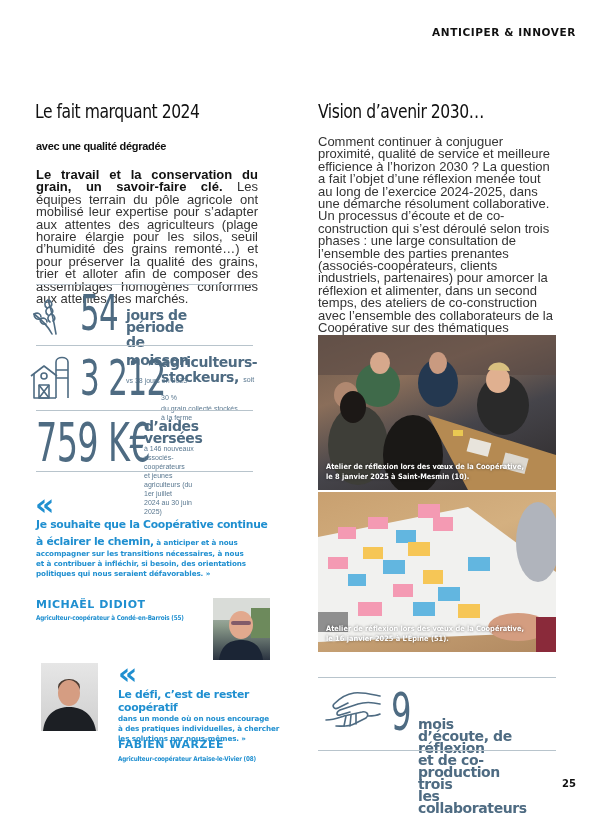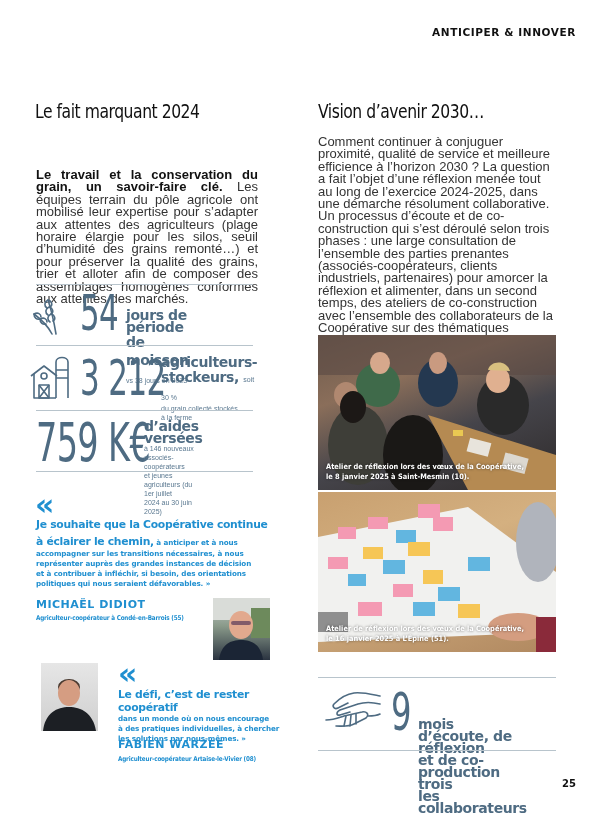--- a/index.html
+++ b/index.html
@@ -42,20 +42,21 @@
     .page-number { position: absolute; right: 24px; top: 778px; font-family: "DejaVu Sans", sans-serif; font-weight: bold; font-size: 10px; color: #111; }
   </style>
 </head>
 <body>
 
 <div class="section-tag">ANTICIPER &amp; INNOVER</div>
 
 <h1 class="h1 left">Le fait marquant 2024</h1>
 
 <div class="subtitle">
+  <div>avec une qualité dégradée</div>
 </div>
 
 <p class="body-text body-left"><b>Le travail et la conservation du grain, un savoir-faire clé.</b><span> Les équipes terrain du pôle agricole ont mobilisé leur expertise pour s’adapter aux attentes des agriculteurs (plage horaire élargie pour les silos, seuil d’humidité des grains remonté…) et pour préserver la qualité des grains, trier et alloter afin de composer des assemblages homogènes conformes aux attentes des marchés.</span></p>
 
 <div class="rule" style="left:36px; top:284px; width:217px;"></div>
 
 <div class="stat" style="left:0; top:0;">
   <svg class="icon" style="left:30px; top:292px;" width="42" height="44" viewBox="0 0 42 44">
     <g fill="none" stroke="#4e6b82" stroke-width="1.6" stroke-linecap="round">
       <path d="M26 42 C24 30 22 20 18 8"></path>
@@ -109,21 +110,20 @@
   </div>
 </div>
 
 <div class="rule" style="left:36px; top:471px; width:217px;"></div>
 
 <div class="quote-mark" style="left:35px; top:490px;">«</div>
 <div class="quote-block" style="left:36px; top:518px; width:240px;">
   <div class="quote-lead">Je souhaite que la Coopérative continue</div>
   <div><span class="quote-lead">à éclairer le chemin,</span><span class="quote-rest"> à anticiper et à nous</span></div>
   <div class="quote-rest">accompagner sur les transitions nécessaires, à nous</div>
-  <div class="quote-rest">représenter auprès des grandes instances de décision</div>
   <div class="quote-rest">et à contribuer à infléchir, si besoin, des orientations</div>
   <div class="quote-rest">politiques qui nous seraient défavorables. »</div>
 </div>
 <div class="author-name" style="left:36px; top:598px;">MICHAËL DIDIOT</div>
 <div class="author-role" style="left:36px; top:614px;">Agriculteur-coopérateur à Condé-en-Barrois (55)</div>
 
 <div class="photo" style="left:213px; top:598px; width:57px; height:62px; background:linear-gradient(180deg,#c9cfcf 0%,#8a9a8a 45%,#2a3340 100%);">
   <svg width="57" height="62" viewBox="0 0 57 62">
     <rect x="0" y="0" width="57" height="22" fill="#d9dcd8"></rect>
     <rect x="38" y="10" width="19" height="30" fill="#6d8a5c"></rect>

